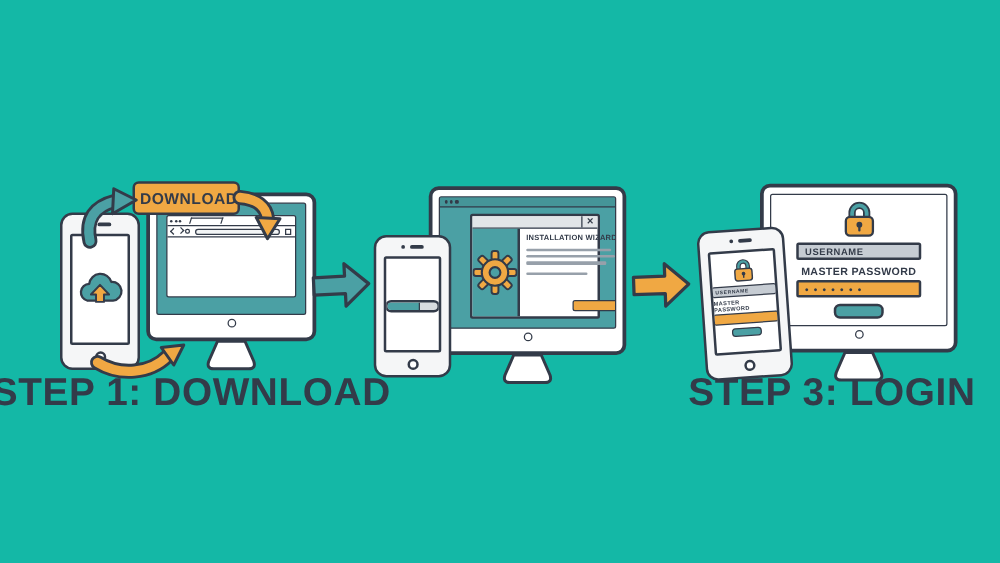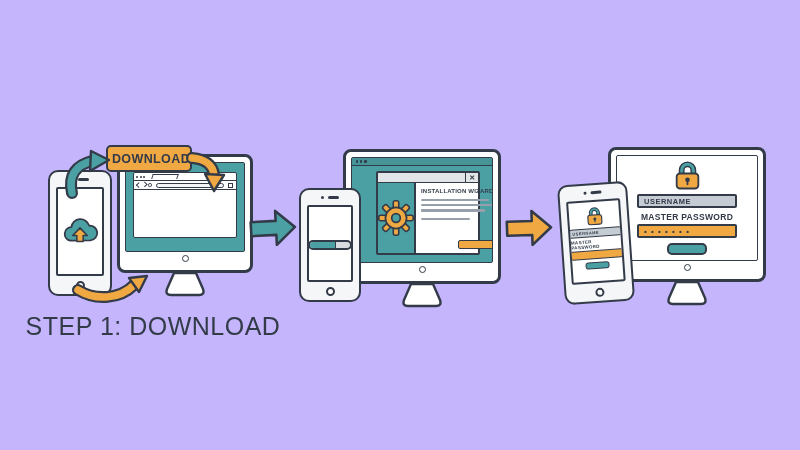--- a/index.html
+++ b/index.html
@@ -5,21 +5,21 @@
   :root{
     --teal:#4BA0A4;
     --orange:#F0A843;
     --ink:#333B49;
     --fieldgray:#C6CCD3;
     --linegray:#97A0AA;
   }
   *{box-sizing:border-box;margin:0;padding:0}
   html,body{background:#fff}
   .stage{
-    position:relative;width:800px;height:450px;background:#c4b5fd;
+    position:relative;width:800px;height:450px;background:#14b8a6;
     overflow:hidden;font-family:"Liberation Sans",sans-serif;color:var(--ink);
   }
   
   .f-teal{fill:var(--teal)} .f-orange{fill:var(--orange)} .f-ink{fill:var(--ink)}
   .f-white{fill:#fff} .f-none{fill:none}
   .s-ink{stroke:var(--ink)} .s-teal{stroke:var(--teal)}
 
   
   .phone{
     position:absolute;background:#f5f6f7;border:2.5px solid var(--ink);
@@ -104,22 +104,22 @@
     font-size:8px;font-weight:bold;letter-spacing:1px;margin-top:2px}
   .teal-btn{width:40px;height:12px;background:var(--teal);border:2px solid var(--ink);
     border-radius:5px;margin-top:5px}
   .mini .user-field{width:52px;height:9px;font-size:4px;border-width:1.5px;padding-left:2px;margin-top:2px}
   .mini .mp-label{font-size:4.5px;margin-top:2px}
   .mini .pass-field{width:52px;height:9px;border-width:1.5px;margin-top:1px}
   .mini .teal-btn{width:24px;height:7px;border-width:1.5px;border-radius:3px;margin-top:3px}
 
   
   .step-label{
-    position:absolute;top:308px;height:36px;display:flex;align-items:center;justify-content:center;
-    font-size:25px;font-weight:normal;letter-spacing:.5px;color:var(--ink);white-space:nowrap;
+    position:absolute;top:296px;height:36px;display:flex;align-items:center;justify-content:center;
+    font-size:31px;font-weight:bold;letter-spacing:.5px;color:var(--ink);white-space:nowrap;
   }
 </style>
 </head>
 <body>
 
 <div class="stage">
 
   <svg class="arrows-overlay" width="230" height="190" viewBox="0 0 230 190">
     <g>
       <path d="M32 68 C28 50 36 40 52 36" class="f-none s-ink" stroke-width="12" stroke-linecap="round"></path>
@@ -311,14 +311,15 @@
       <div class="chin">
         <span class="chin-dot"></span>
       </div>
     </div>
     <svg class="stand" width="64" height="26" viewBox="0 0 64 26">
       <path d="M21 1 h22 l7 16 q2 6 -4 6 h-28 q-6 0 -4 -6 z" class="f-white s-ink" stroke-width="2.4" stroke-linejoin="round"></path>
     </svg>
   </div>
 
   <div class="step-label" style="left:38px;width:230px">STEP 1: DOWNLOAD</div>
+  <div class="step-label" style="left:553px;width:225px">STEP 3: LOGIN</div>
 
 </div>
 
 </body></html>

